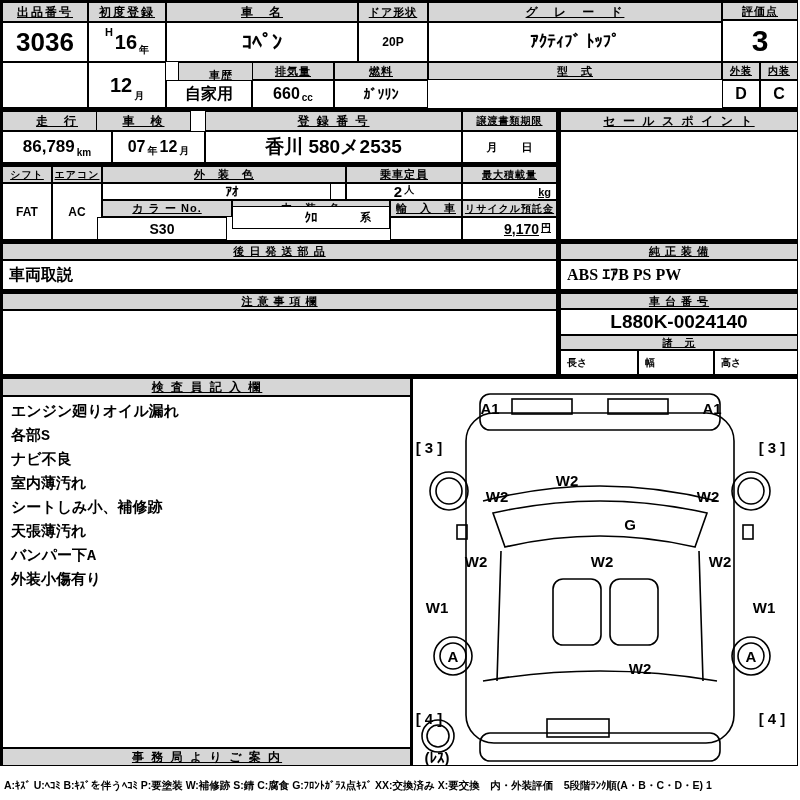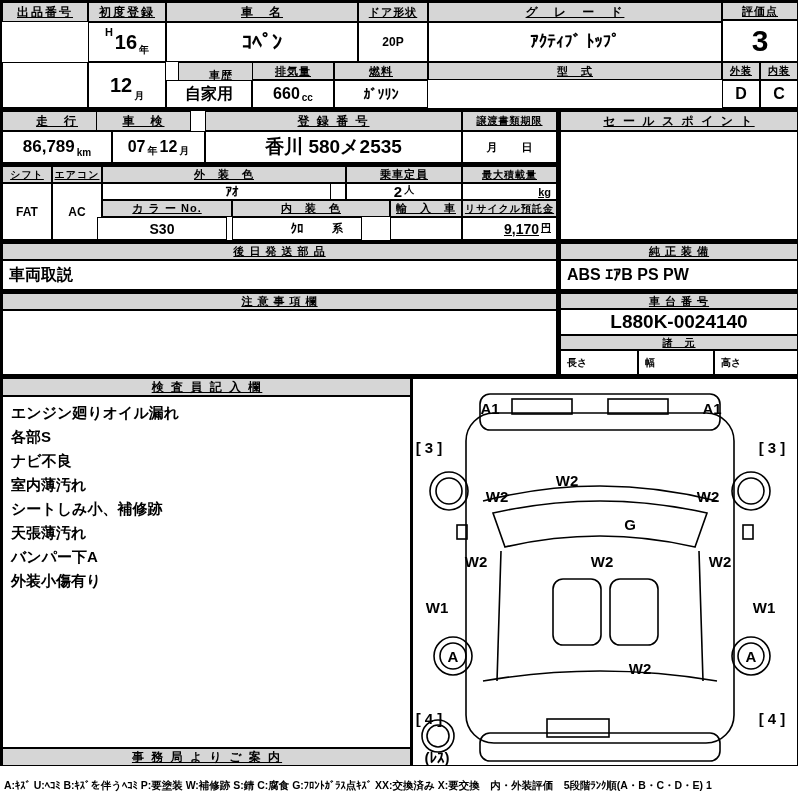--- a/index.html
+++ b/index.html
@@ -5,41 +5,42 @@
   * { margin:0; padding:0; box-sizing:border-box; }
   html,body { background:#fff; }
   body { font-family:"Liberation Sans","DejaVu Sans",sans-serif; }
   .sheet { position:relative; width:800px; height:800px; background:#fff; color:#000; overflow:hidden; }
   .border-box { position:absolute; left:0; top:0; width:798px; height:766px; border:2px solid #000; }
   .cell { position:absolute; border:1px solid #000; background:#fff; display:flex; align-items:center; justify-content:center; font-weight:bold; gap:2px; overflow:hidden; }
   .hdr { background:#d6d6d6; font-size:12px; letter-spacing:2px;text-decoration:underline; }
   .hdr.s10 { font-size:10px; letter-spacing:1px; }
   .hdr.s11 { font-size:11px; letter-spacing:1px; }
   .thick { position:absolute; background:#000; }
-  .leftal { justify-content:flex-start; padding-left:6px; }
+  .leftal { justify-content:flex-start; padding-left:6px;font-family:Liberation Serif, serif; }
   .rightal { justify-content:flex-end; padding-right:5px;text-decoration:underline; }
   .s10{font-size:10px}.s11{font-size:11px}.s13{font-size:13px}.s14{font-size:14px}
   .s15{font-size:15px}.s16{font-size:16px}.s17{font-size:17px}.s18{font-size:12px}
   .s19{font-size:19px}.s20{font-size:20px}.s26{font-size:26px}.s30{font-size:30px}
   .unit { font-size:10px; align-self:flex-end; margin-bottom:4px; }
   .sup { font-size:11px; align-self:flex-start; margin-top:3px; }
   .kei { position:absolute; right:18px; font-size:11px; }
-  .notes { flex-direction:column; align-items:flex-start; justify-content:flex-start; padding:5px 8px; font-size:15px; line-height:22px; }
+  .notes { flex-direction:column; align-items:flex-start; justify-content:flex-start; padding:5px 8px; font-size:15px; line-height:22px;font-family:Liberation Mono, monospace; }
   .note-line { white-space:nowrap; }
   .legend { position:absolute; left:4px; top:779px; width:794px; font-size:10.5px; font-weight:bold; white-space:nowrap; }
   .dlabel { font-family:"Liberation Sans","DejaVu Sans",sans-serif; font-size:15px; font-weight:bold; text-anchor:middle; fill:#000; stroke:none; }
   .shape { fill:none; stroke:#000; }
 </style>
 </head>
 <body>
 
 <div class="sheet">
   <div class="border-box"></div>
 
   <div class="cell hdr" style="left:2px;top:2px;width:86px;height:20px">出品番号</div>
+  <div class="cell s26" style="left:2px;top:22px;width:86px;height:40px">3036</div>
   <div class="cell" style="left:2px;top:62px;width:86px;height:46px"></div>
 
   <div class="cell hdr" style="left:88px;top:2px;width:78px;height:20px">初度登録</div>
   <div class="cell" style="left:88px;top:22px;width:78px;height:40px">
     <span class="sup">H</span>
     <span class="s20">16</span>
     <span class="unit">年</span>
   </div>
   <div class="cell" style="left:88px;top:62px;width:78px;height:46px">
     <span class="s20">12</span>
@@ -106,21 +107,21 @@
   <div class="cell" style="left:346px;top:183px;width:116px;height:17px">
     <span class="s15">2</span>
     <span class="unit" style="margin-bottom:2px">人</span>
   </div>
   <div class="cell hdr s10" style="left:462px;top:166px;width:95px;height:17px">最大積載量</div>
   <div class="cell rightal s11" style="left:462px;top:183px;width:95px;height:17px">kg</div>
 
   <div class="cell hdr s11" style="left:102px;top:200px;width:130px;height:17px">カ ラ ー No.</div>
   <div class="cell s14" style="left:97px;top:217px;width:130px;height:23px">S30</div>
   <div class="cell hdr s11" style="left:232px;top:200px;width:158px;height:17px">内　装　色</div>
-  <div class="cell s13" style="left:232px;top:217px;width:130px;height:23px">
+  <div class="cell s13" style="left:232px;top:206px;width:158px;height:23px">
     <span>ｸﾛ</span>
     <span class="kei">系</span>
   </div>
   <div class="cell hdr s11" style="left:390px;top:200px;width:72px;height:17px">輸　入　車</div>
   <div class="cell" style="left:390px;top:217px;width:72px;height:23px"></div>
   <div class="cell hdr s10" style="left:462px;top:200px;width:95px;height:17px">リサイクル預託金</div>
   <div class="cell rightal" style="left:462px;top:217px;width:95px;height:23px">
     <span class="s14">9,170</span>
     <span class="unit">円</span>
   </div>

